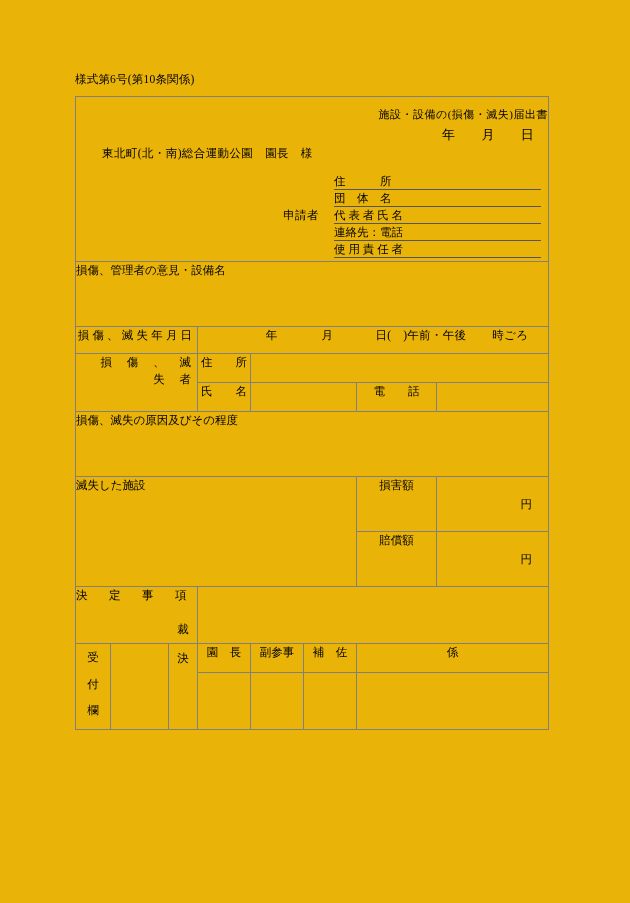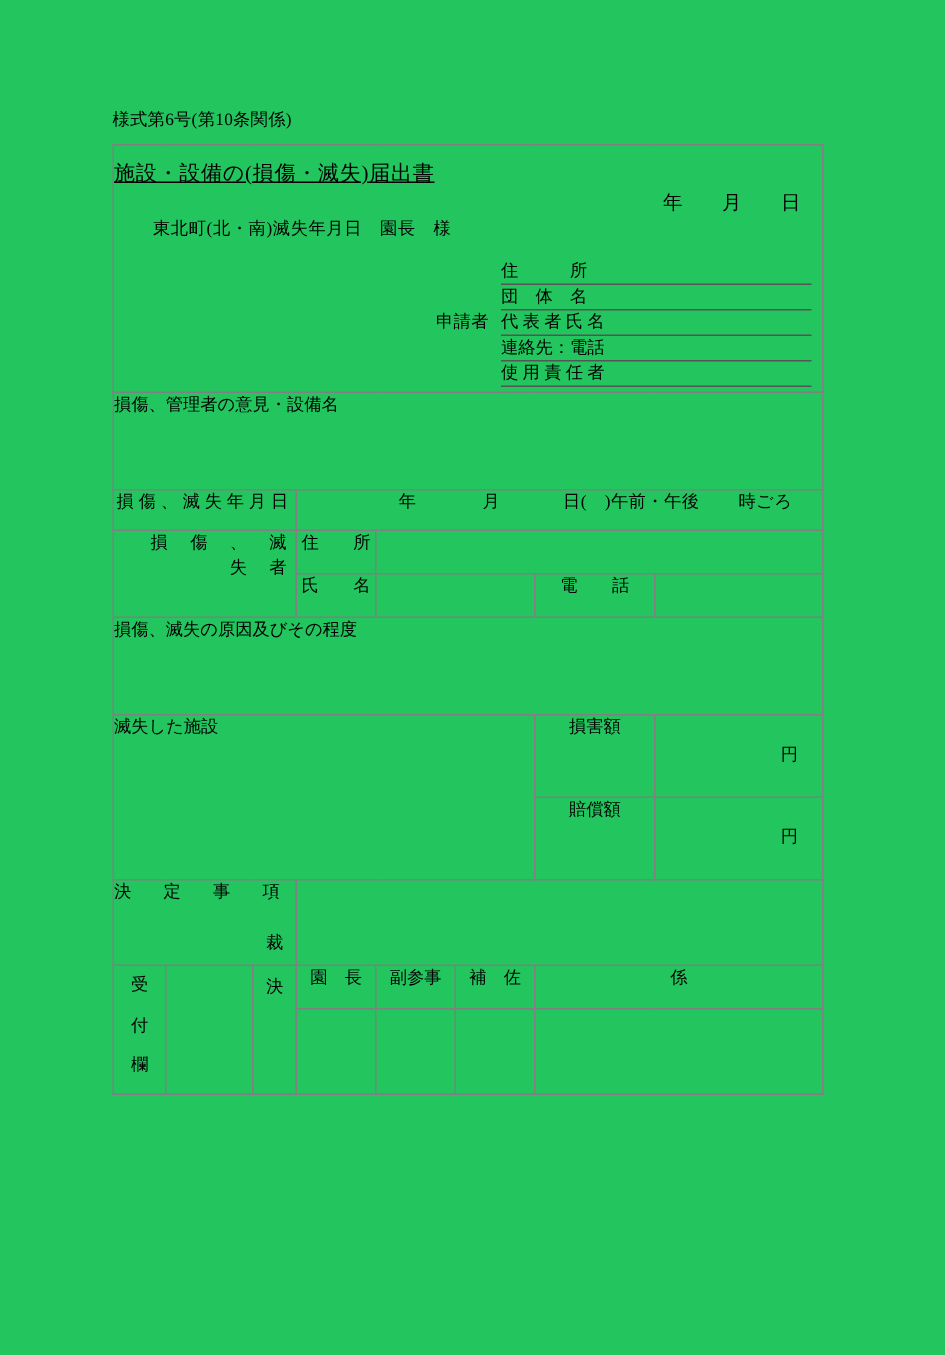--- a/index.html
+++ b/index.html
@@ -13,21 +13,21 @@
     position: relative;
     font-family: "Liberation Serif", "DejaVu Serif", serif;
     color: #000000;
     overflow: hidden;
   }
   .page {
     position: absolute;
     left: 0; top: 0;
     width: 630px;
     height: 903px;
-    background: #22c55e;
+    background: #eab308;
   }
 
   
   .form-no {
     position: absolute;
     left: 75px;
     top: 72px;
     font-size: 11.5px;
     letter-spacing: 0.2px;
     white-space: nowrap;
@@ -52,24 +52,23 @@
   .pad {
     padding: 4px 6px 3px 6px;
   }
 
   
   .hdr-cell { height: 164px; position: relative; }
   .hdr-title {
     position: absolute;
     left: 0; right: 0;
     top: 10px;
-    text-align: left;
-    font-size: 14px;
+    text-align: right;
+    font-size: 11px;
     letter-spacing: 0.5px;
-    text-decoration: underline;
   }
   .hdr-date {
     position: absolute;
     top: 29px;
     right: 14px;
     font-size: 13px;
     letter-spacing: 0.3px;
   }
   .hdr-date span { display: inline-block; }
   .hdr-date .g1 { margin-right: 26px; }
@@ -87,21 +86,21 @@
     position: absolute;
     left: 200px;
     top: 76px;
     width: 265px;
     display: flex;
     align-items: center;
   }
   .applicant-label {
     font-size: 11.5px;
     width: 50px;
-    text-align: right;
+    text-align: center;
     padding-right: 8px;
     white-space: nowrap;
     letter-spacing: 0.3px;
   }
   .applicant-lines {
     flex: 1 1 auto;
   }
   .app-line {
     border-bottom: 1px solid #555555;
     height: 16px;
@@ -187,21 +186,21 @@
       <col style="width:112px">
     </colgroup>
 
     <tbody>
         <tr>
       <td colspan="9" class="hdr-cell">
         <div class="hdr-title">施設・設備の(損傷・滅失)届出書</div>
         <div class="hdr-date">
           <span class="g1">年</span><span class="g2">月</span><span>日</span>
         </div>
-        <div class="hdr-addr">東北町(北・南)滅失年月日　園長　様</div>
+        <div class="hdr-addr">東北町(北・南)総合運動公園　園長　様</div>
 
         <div class="applicant">
           <div class="applicant-label">申請者</div>
           <div class="applicant-lines">
             <div class="app-line">住　　　所</div>
             <div class="app-line">団　体　名</div>
             <div class="app-line">代 表 者 氏 名</div>
             <div class="app-line">連絡先：電話</div>
             <div class="app-line">使 用 責 任 者</div>
           </div>

